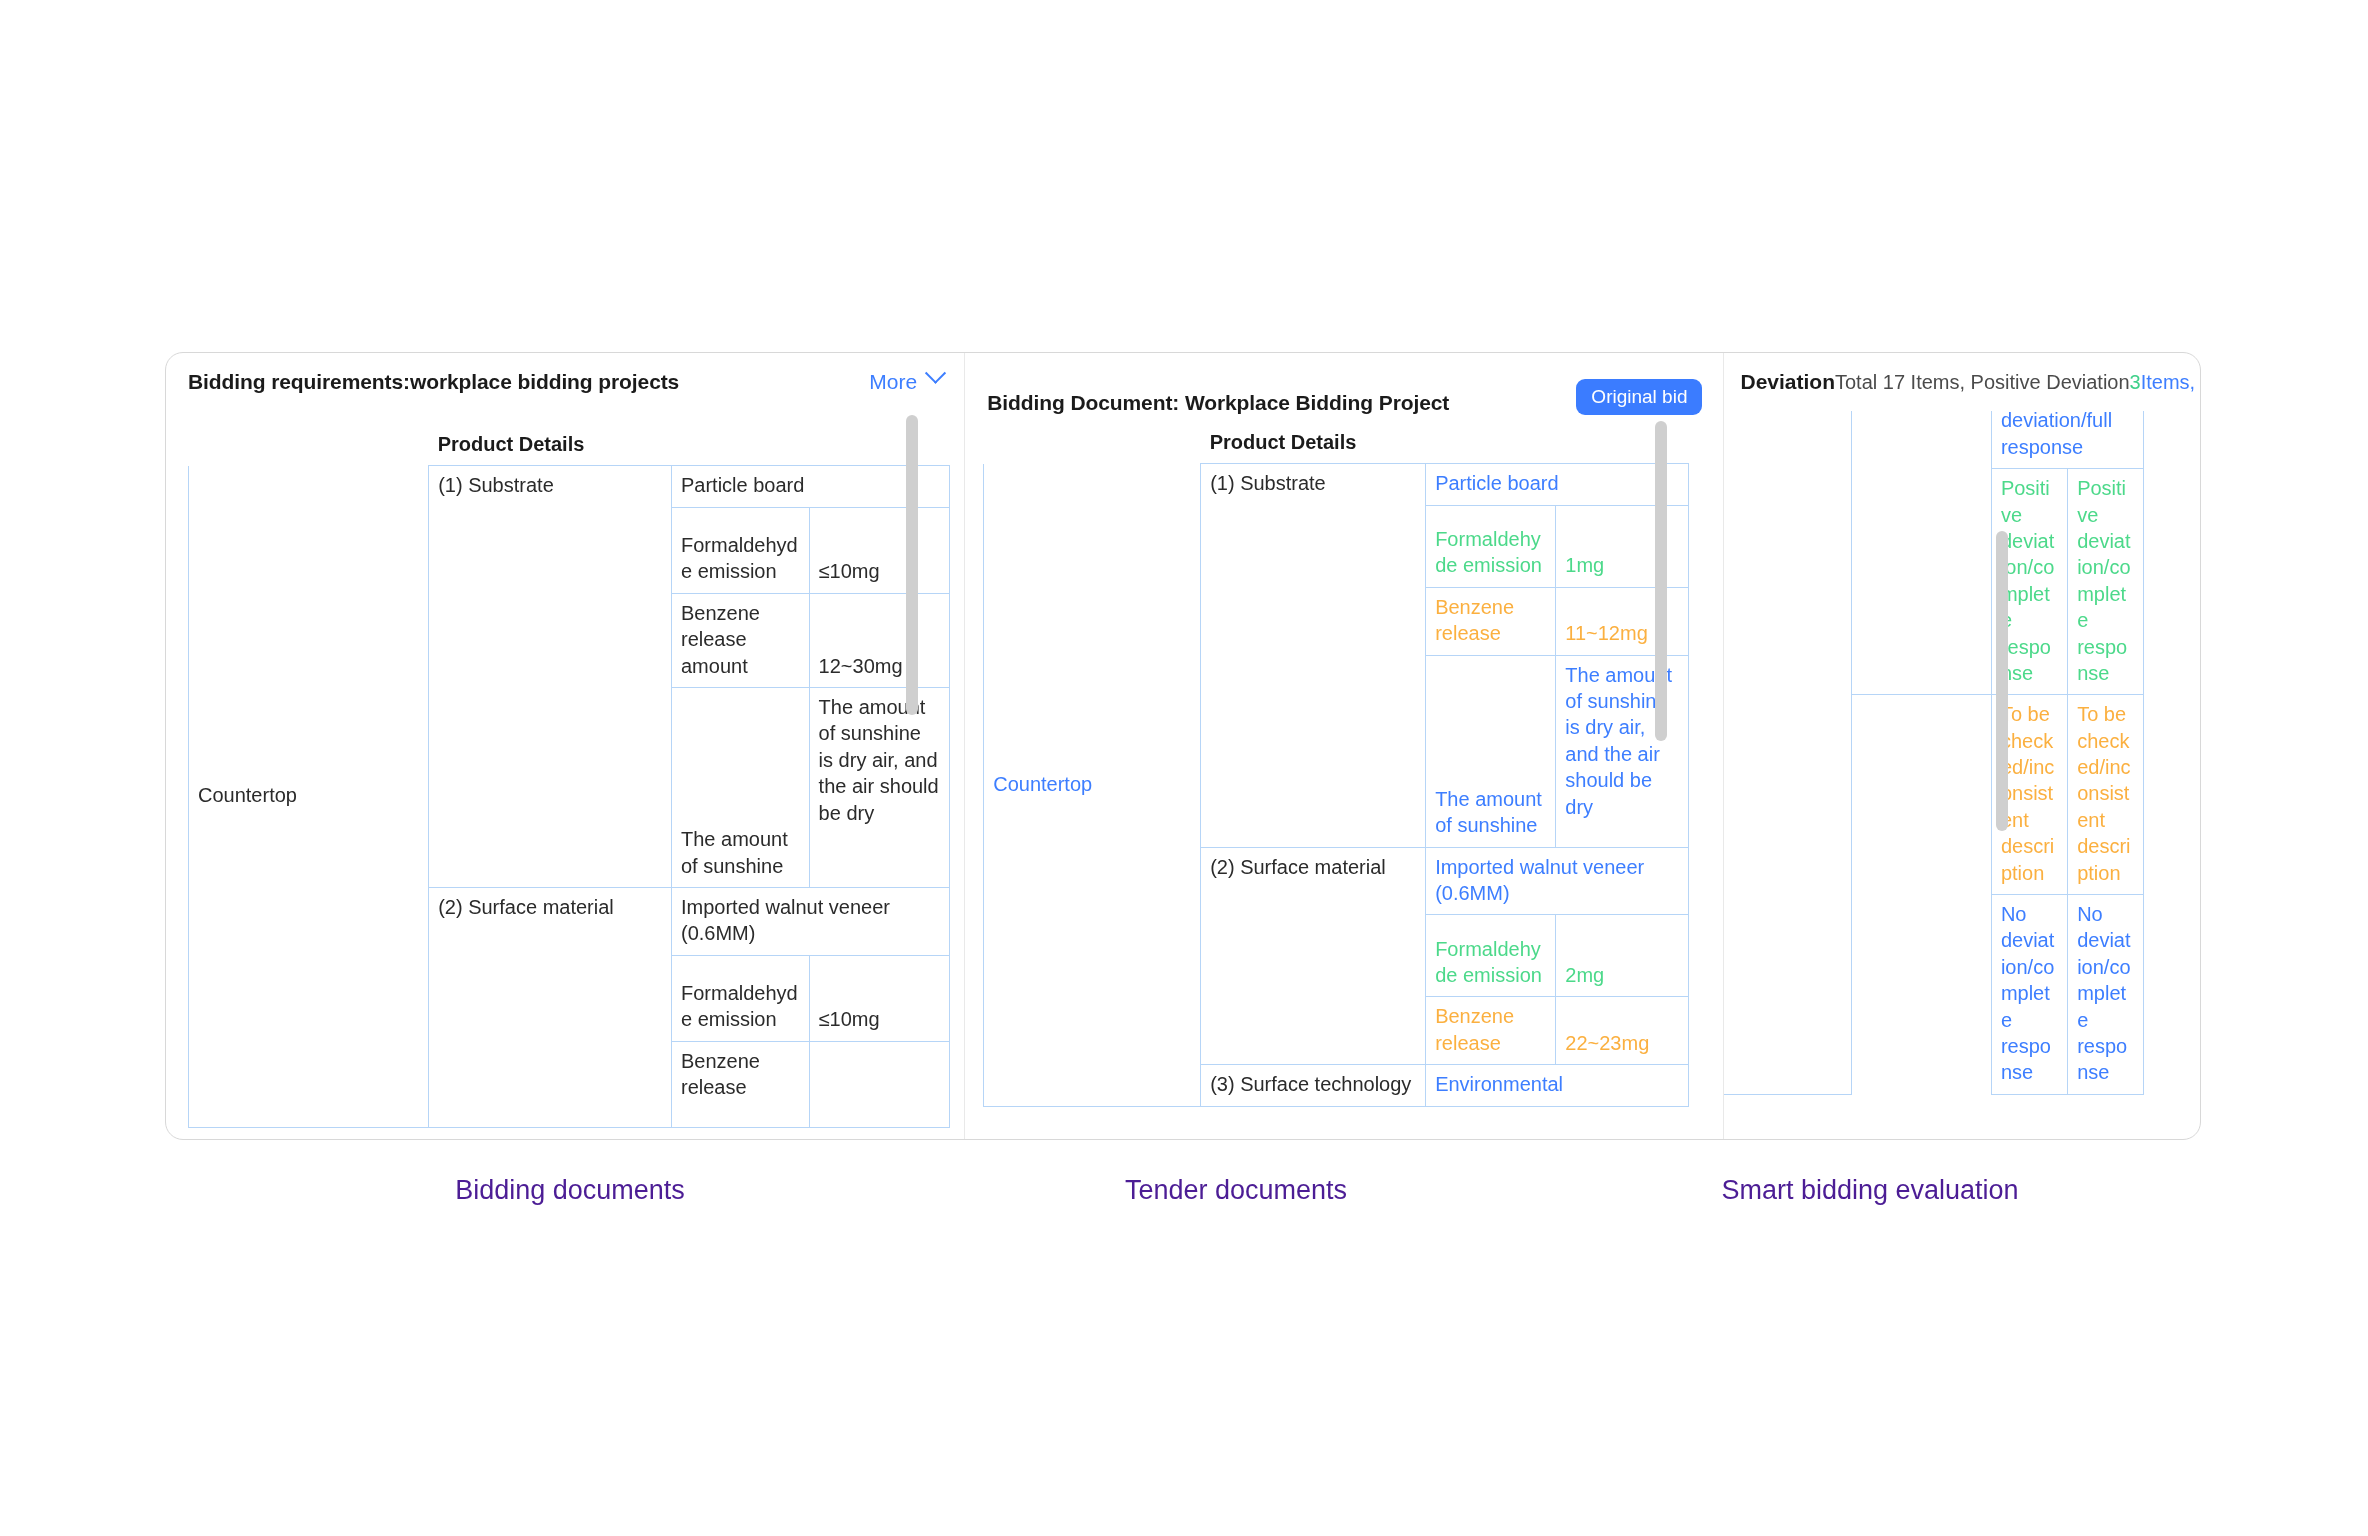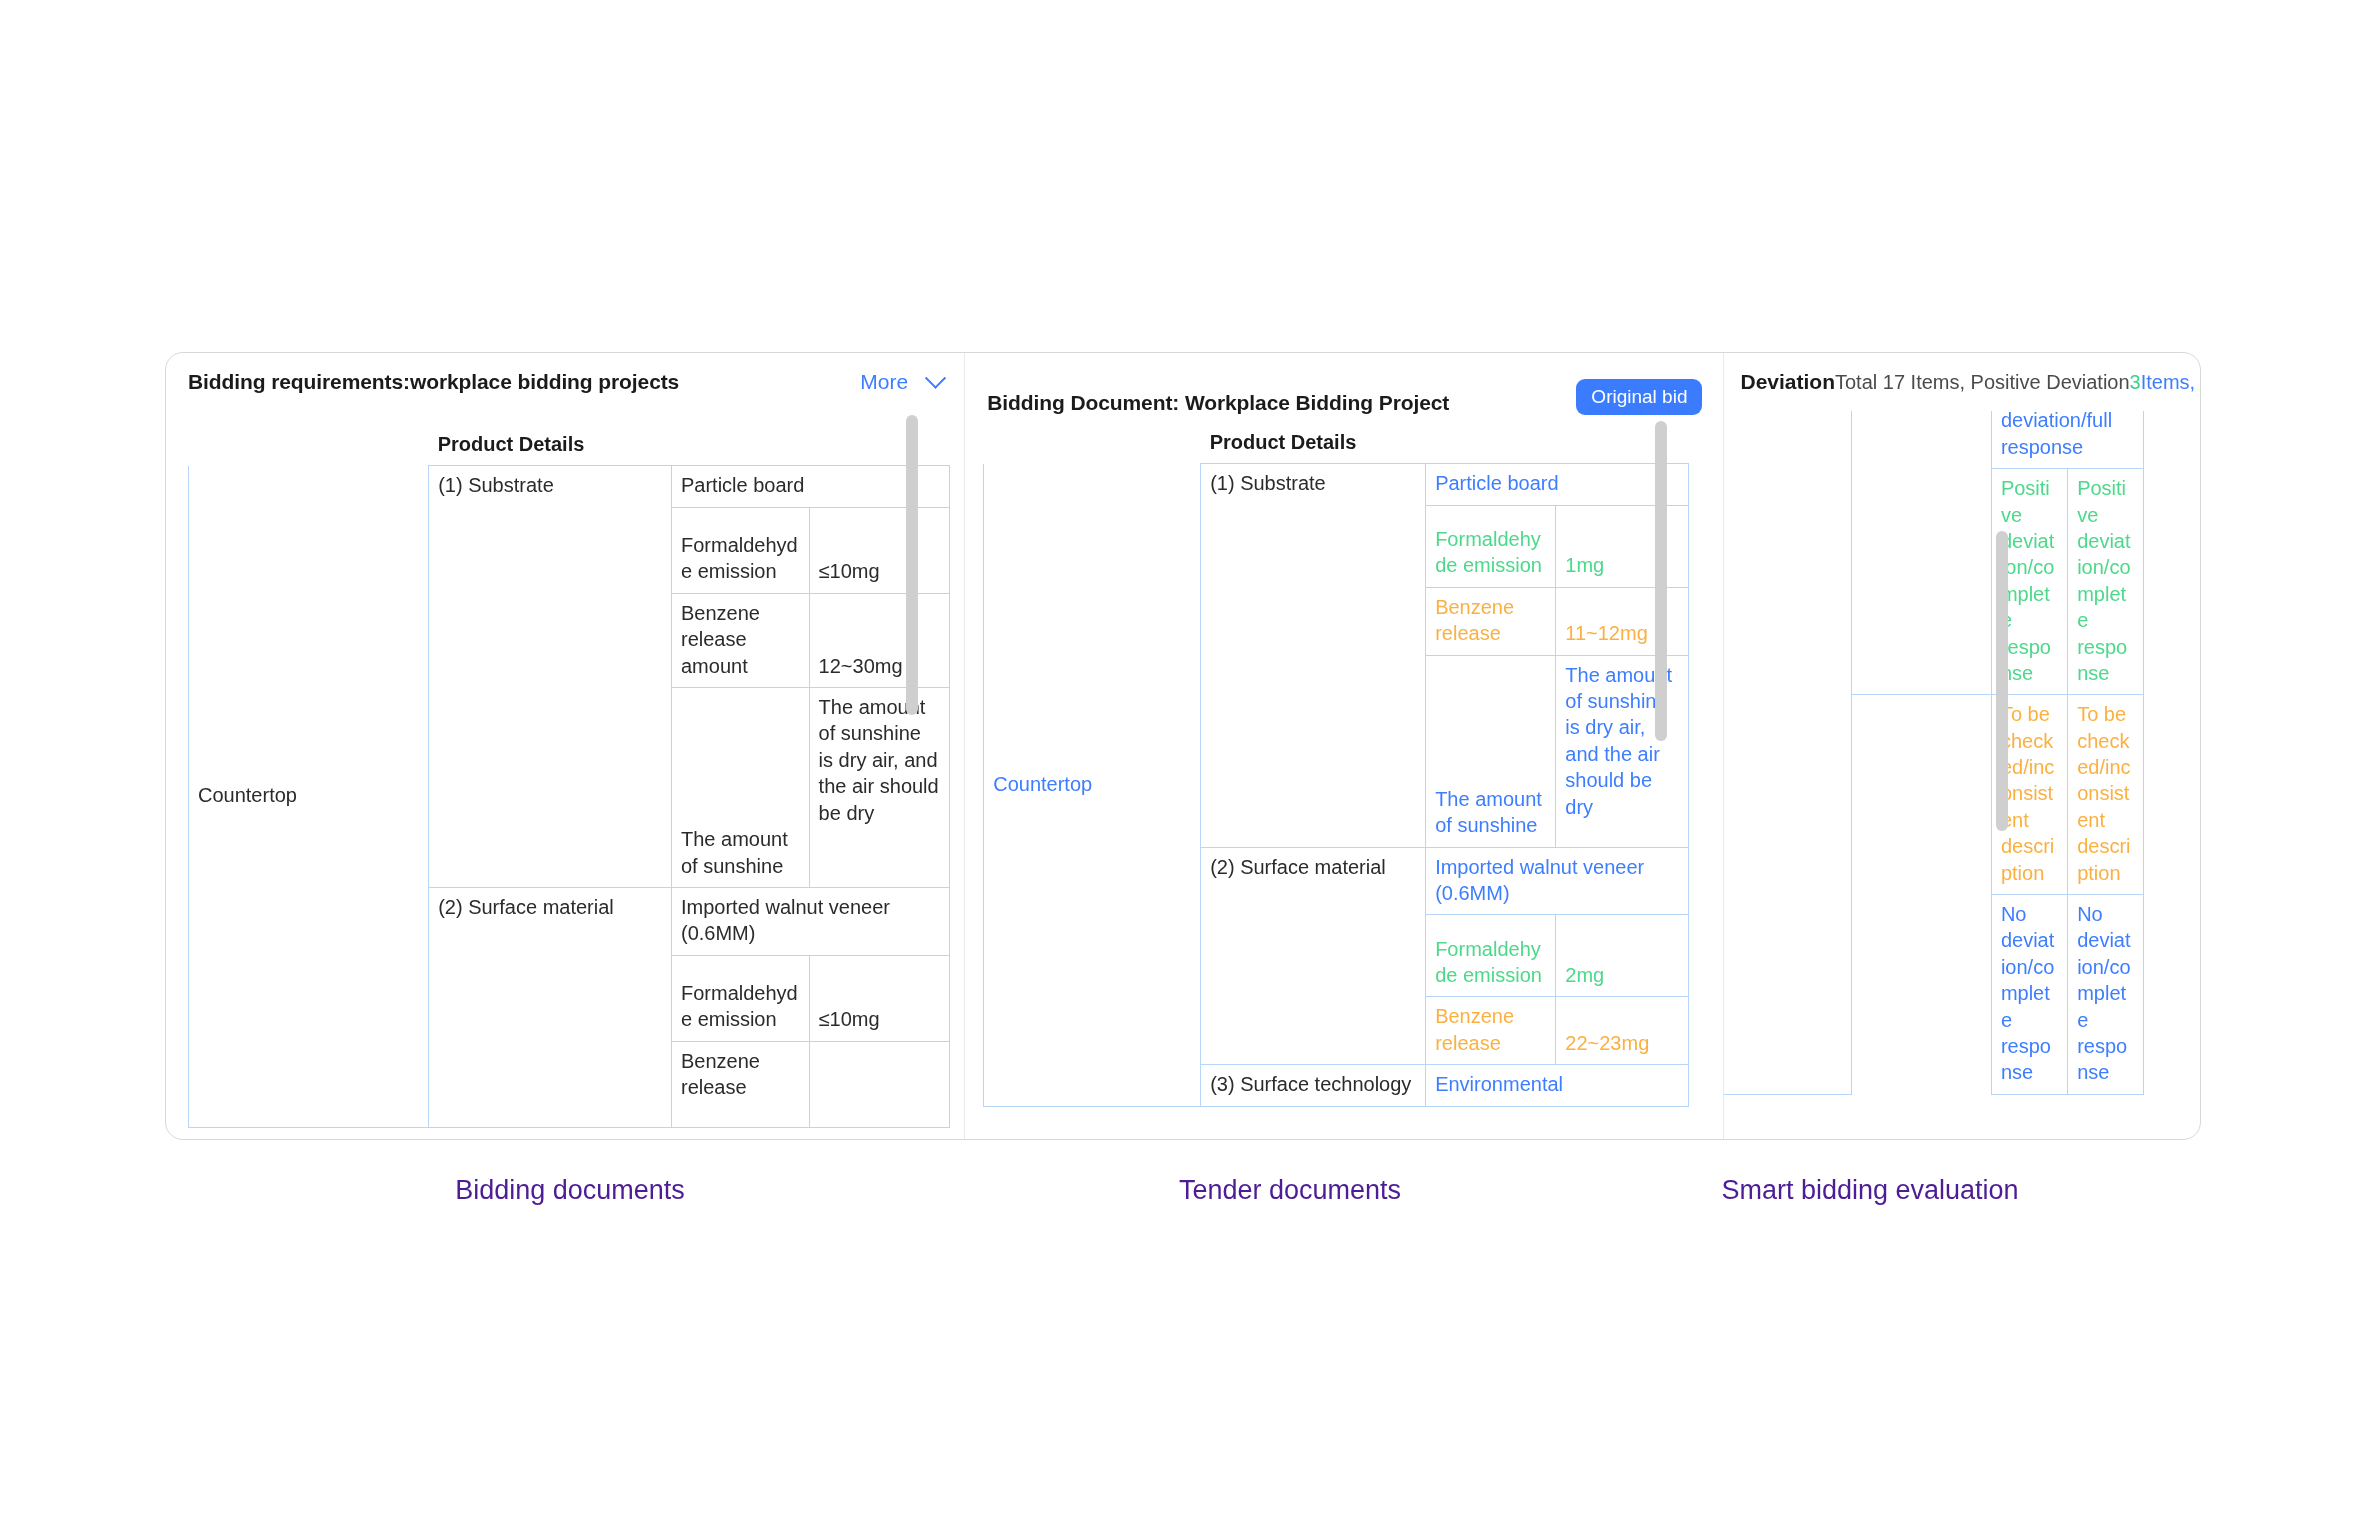--- a/index.html
+++ b/index.html
@@ -65,22 +65,21 @@
     font-size: 21px;
     font-weight: bold;
     color: #1b1b1b;
     white-space: nowrap;
     letter-spacing: -0.1px;
   }
   .more-link {
     font-size: 21px;
     color: #3d7eff;
     display: flex;
-    align-items: center;
-    gap: 20px;
+    gap: 11px;
     white-space: nowrap;
     cursor: pointer;
   }
   .chev {
     display: inline-block;
     width: 13px;
     height: 13px;
     border-right: 2.4px solid #3d7eff;
     border-bottom: 2.4px solid #3d7eff;
     transform: rotate(45deg) translate(-3px,-3px);
@@ -358,16 +357,16 @@
         </tbody>
           </table>
       </div>
 
       <div class="scroll-thumb" style="left:272px; top:178px; height:300px;"></div>
     </div>
 
   </div>
 
   <div class="caption" style="left:330px; top:1175px; width:480px;">Bidding documents</div>
-  <div class="caption" style="left:1080px; top:1175px; width:420px;">Tender documents</div>
+  <div class="caption" style="left:1026px; top:1175px; width:420px;">Tender documents</div>
   <div class="caption" style="left:1560px; top:1175px; width:620px;">Smart bidding evaluation</div>
 
 </div>
 
 </body></html>

